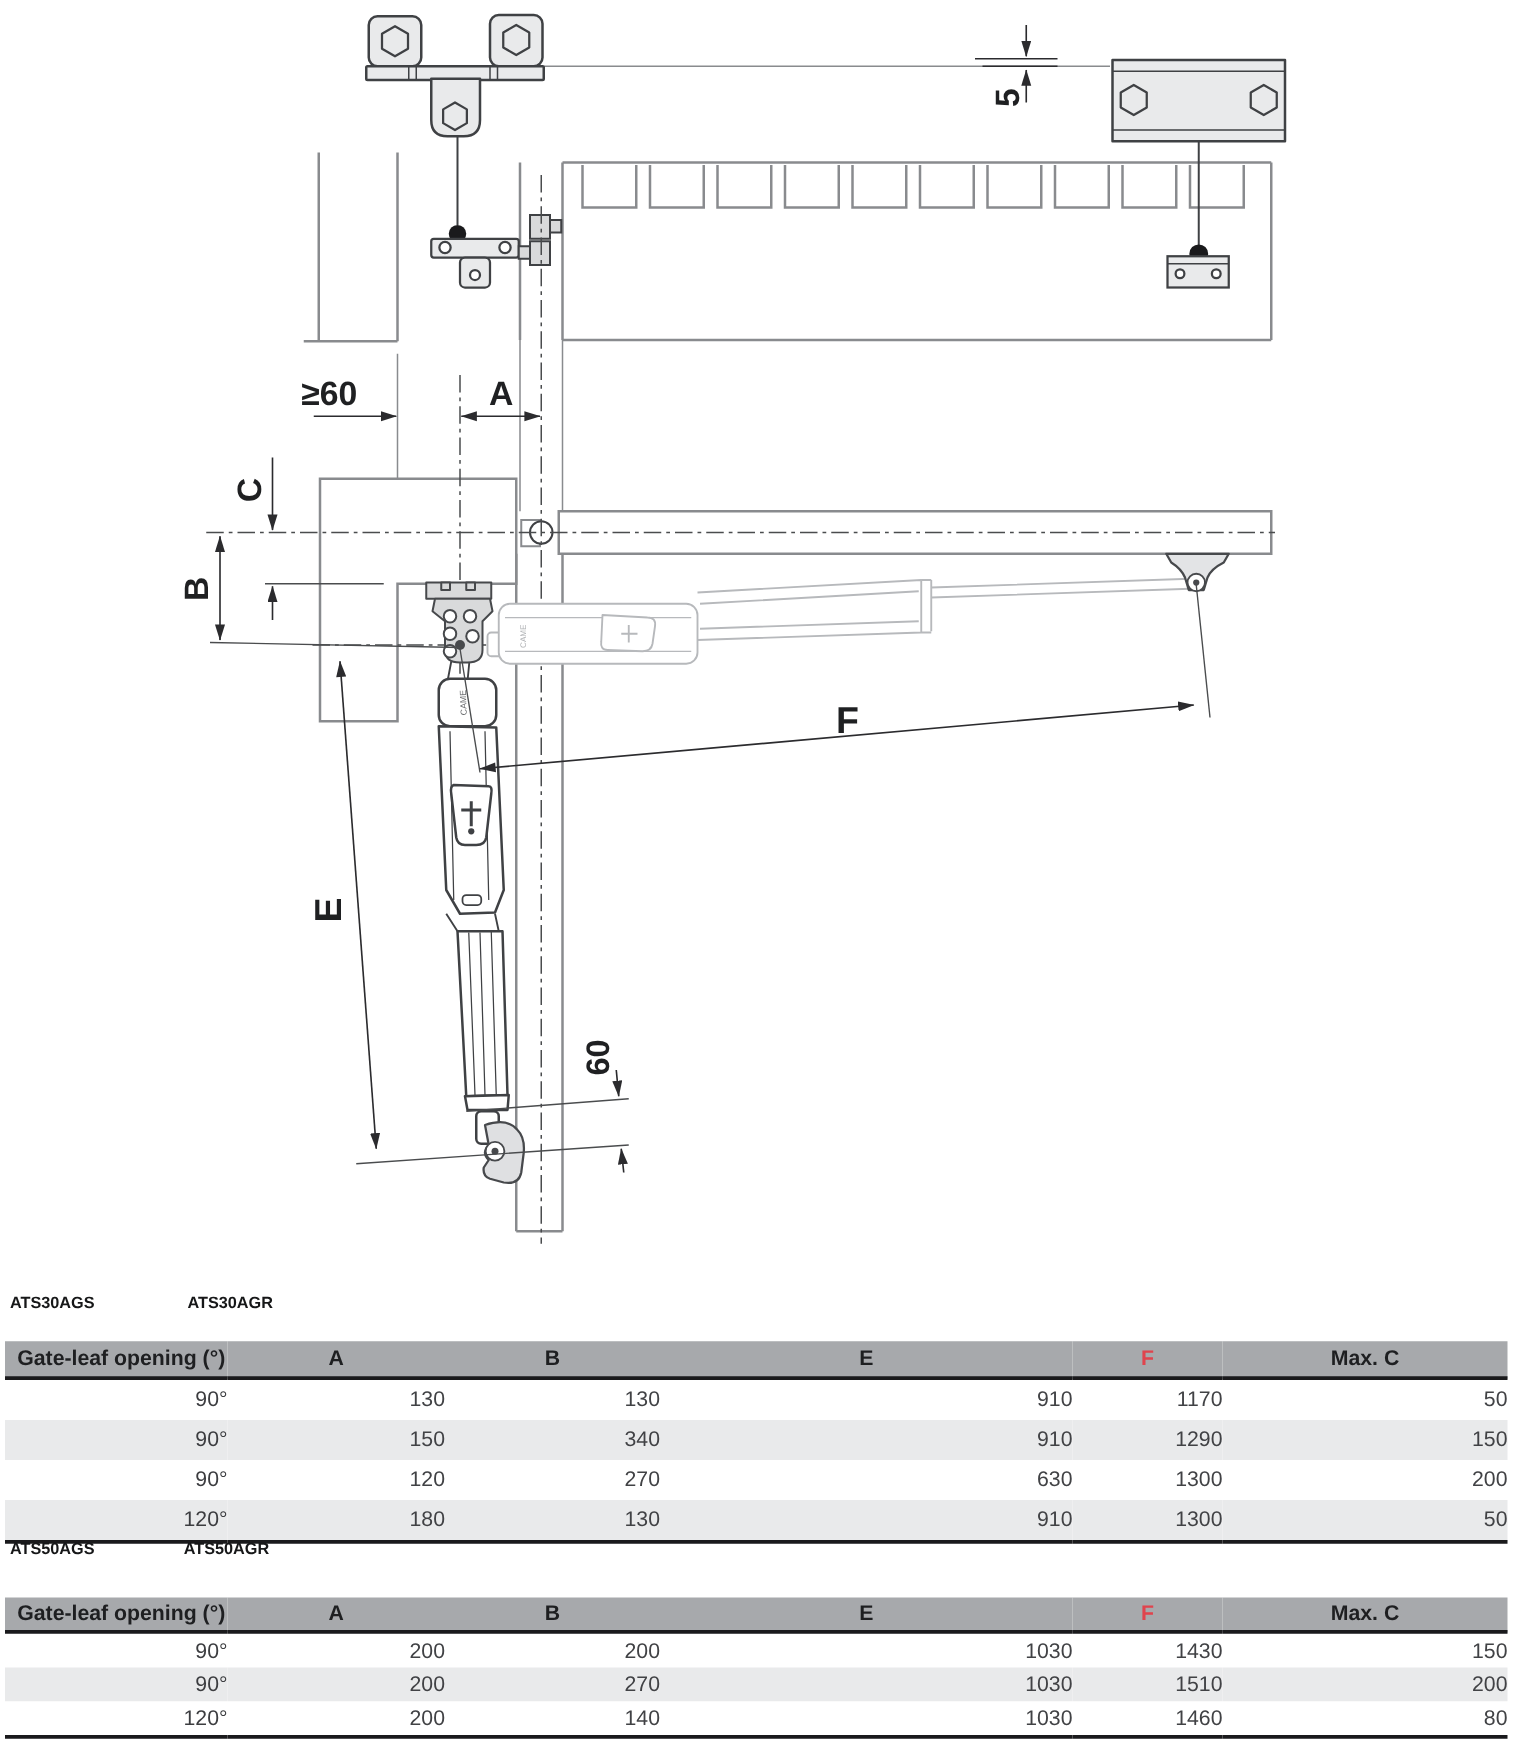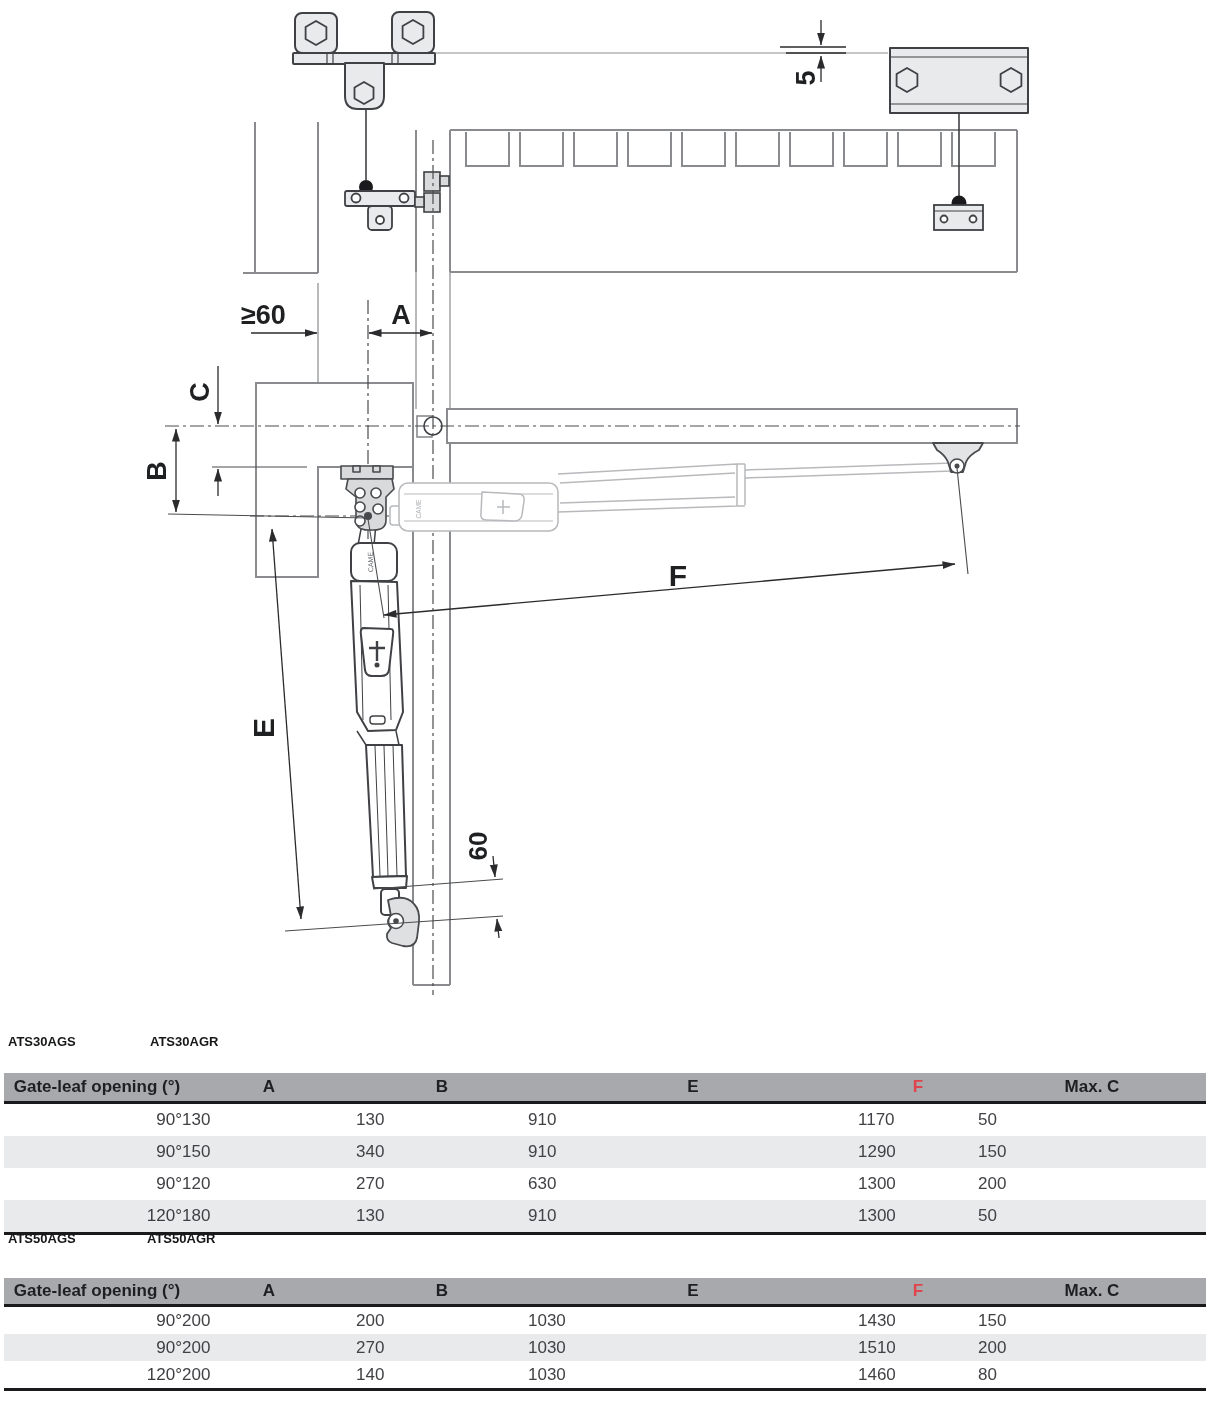--- a/index.html
+++ b/index.html
@@ -5,21 +5,21 @@
   html,body{margin:0;padding:0;background:#fff;}
   body{font-family:"Liberation Sans",sans-serif;color:#1c1d1f;}
   #page{position:relative;width:1214px;height:1403px;background:#fff;overflow:hidden;}
   #diagram{position:absolute;left:0;top:0;}
   .sec-title{position:absolute;font-size:13px;font-weight:bold;color:#161718;letter-spacing:0;}
   .tbl{position:absolute;left:4px;width:1202px;border-collapse:collapse;table-layout:fixed;
        border-bottom:3px solid #1a1a1c;font-size:17px;}
   .tbl thead th{background:#a7a9ac;font-weight:bold;color:#1e1f21;border-bottom:3px solid #1a1a1c;
        text-align:center;padding:0;}
   .tbl thead th.first{text-align:center;padding-left:8px;}
-  .tbl td{text-align:left;color:#414245;padding:0;}
+  .tbl td{text-align:right;color:#414245;padding:0;}
   .tbl td.first{text-align:right;padding-left:8px;color:#3c3d40;margin-top:44px;}
   .t1 thead th{height:28px;}
   .t1 td{height:32px;}
   .t2 thead th{height:26px;}
   .t2 td{height:27px;}
   .tbl tbody tr:nth-child(even) td{background:#e9eaeb;}
   .f-red{color:#e0444d !important;}
   svg text{font-family:"Liberation Sans",sans-serif;}
 </style>
 </head>

